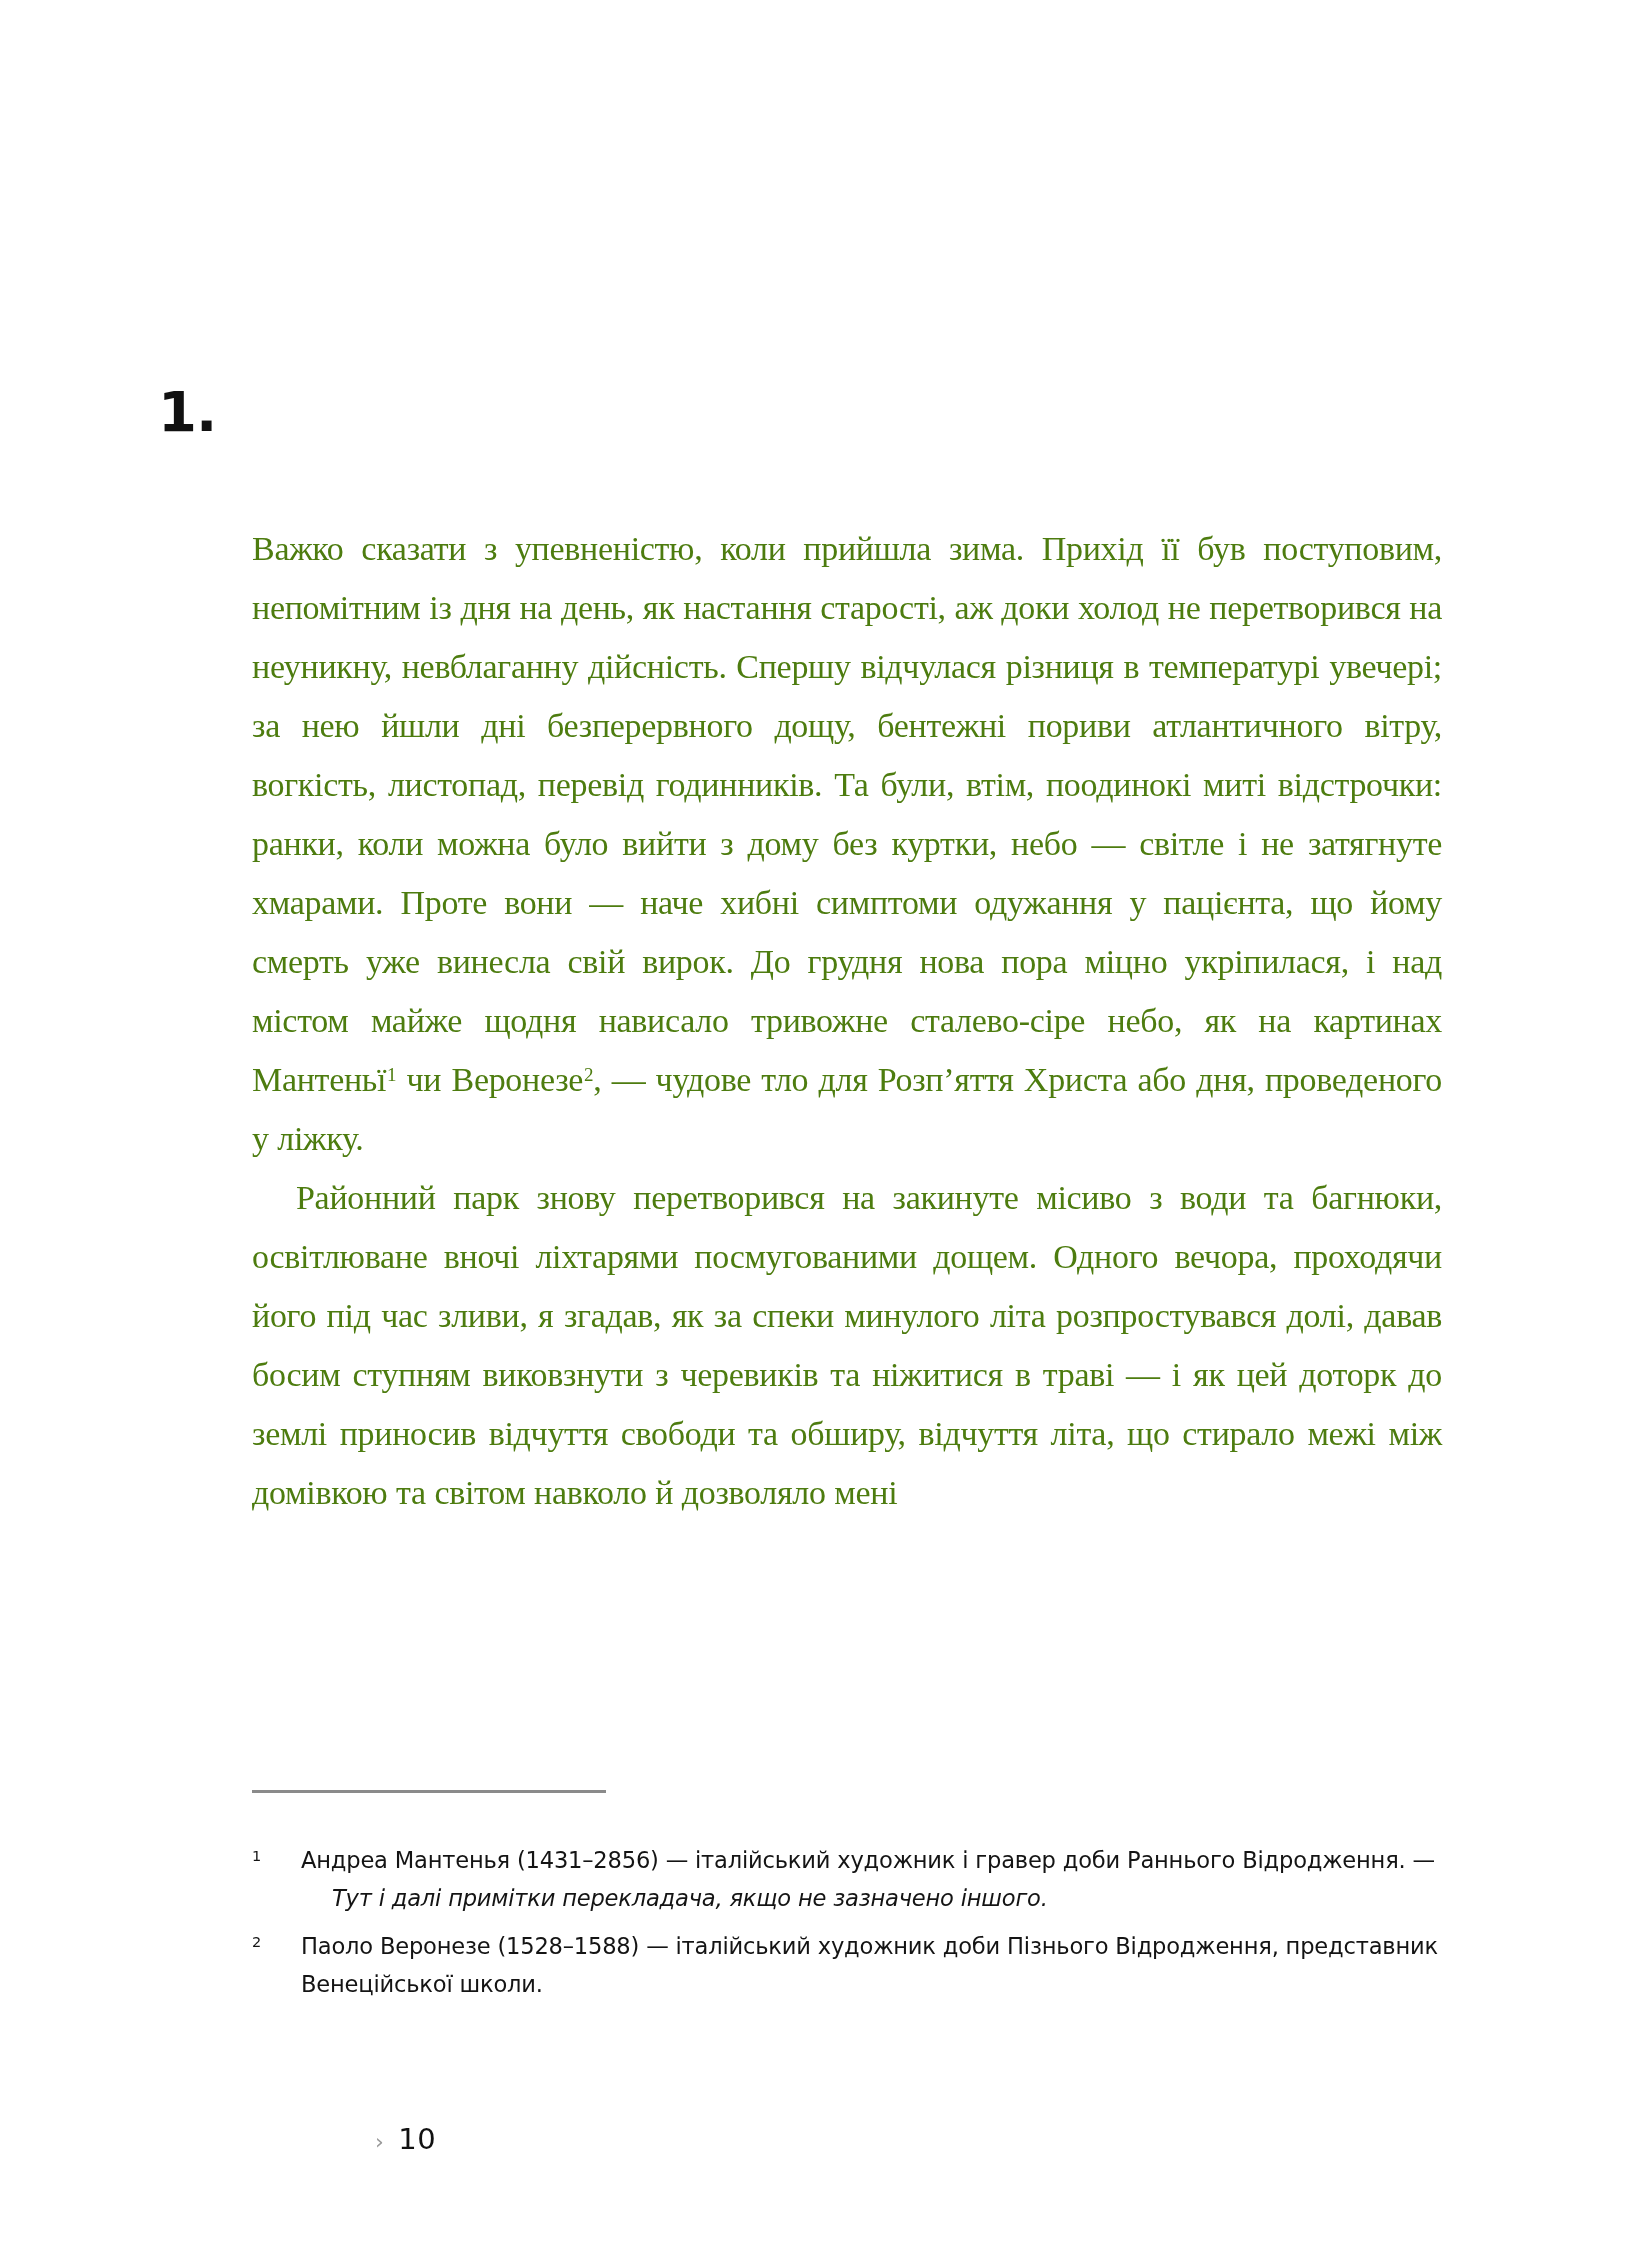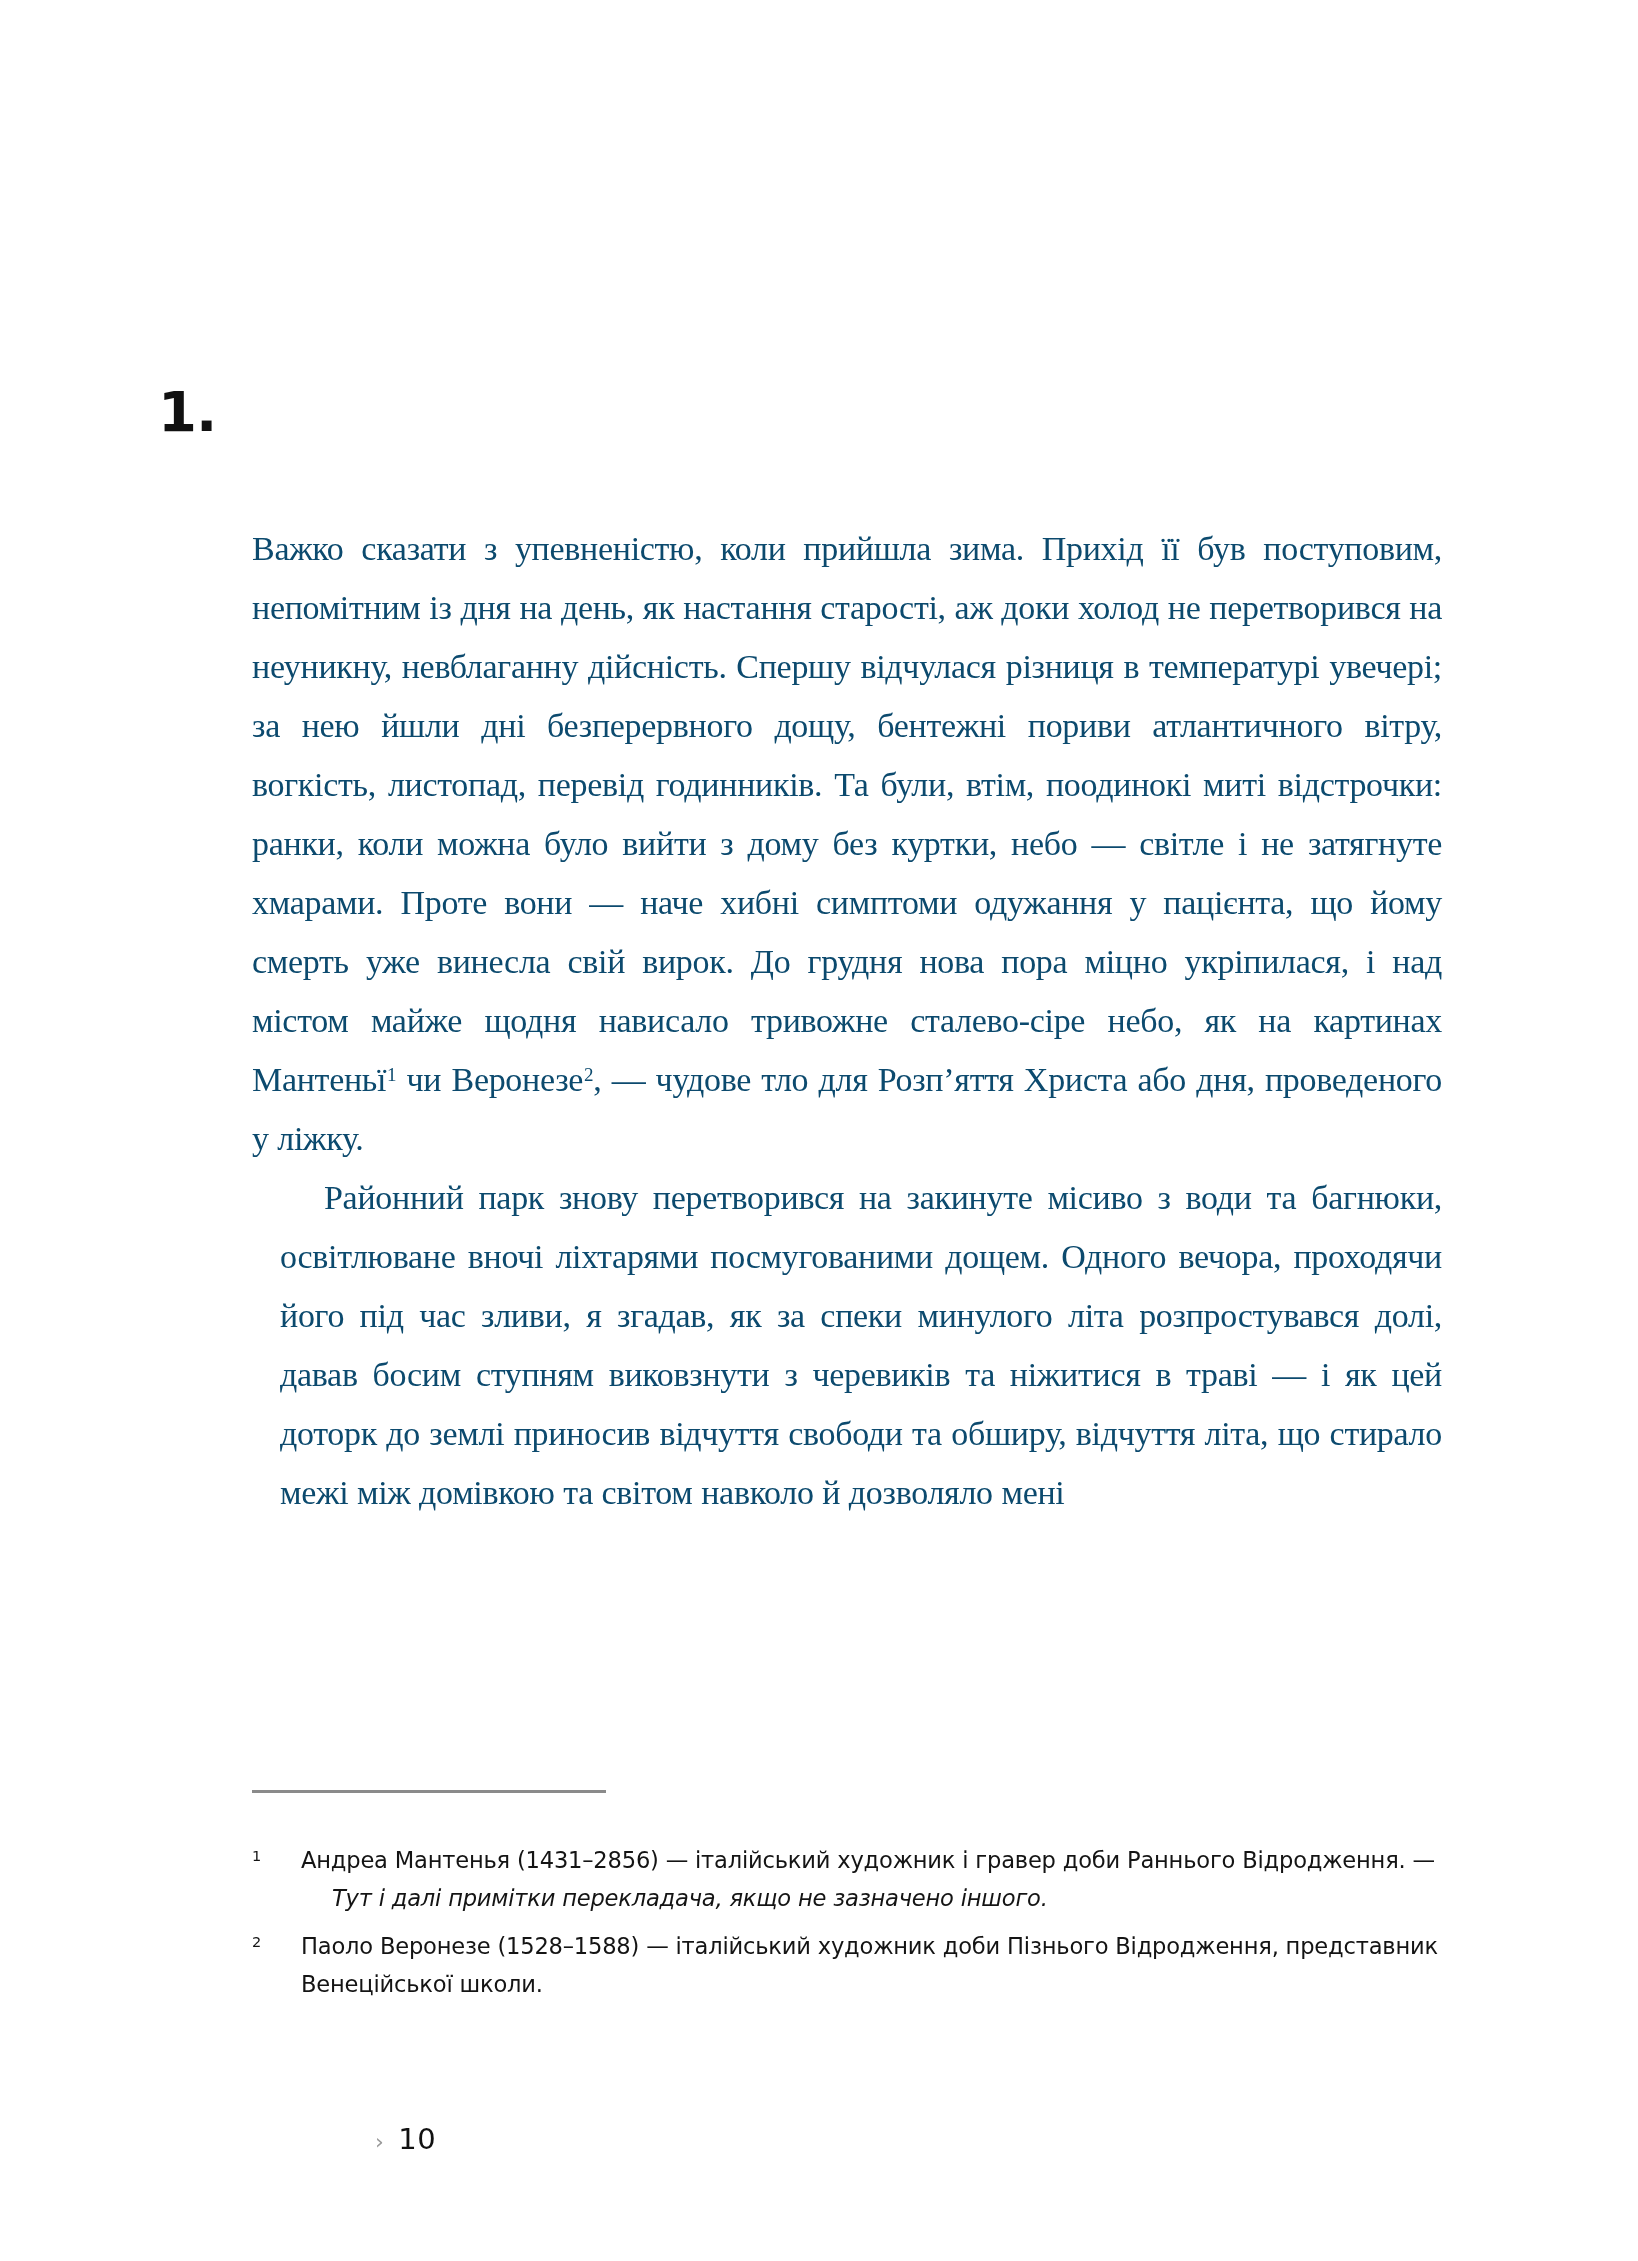--- a/index.html
+++ b/index.html
@@ -50,25 +50,24 @@
   }
   .para {
     margin: 0;
     font-size: 34px;
     line-height: 59px;
     text-align: justify;
     text-justify: inter-word;
     font-family: "Liberation Serif", "DejaVu Serif", serif;
     letter-spacing: -0.3px;
     word-spacing: 0.4px;
-    color: #0c4a6e;
+    color: #4d7c0f;
   }
   .para.indent {
     text-indent: 44px;
-    margin-left: 28px;
   }
   .para sup {
     font-size: 0.56em;
     vertical-align: 0.55em;
     line-height: 0;
     padding-left: 0.9px;
   }
 
   
   .footnotes {

